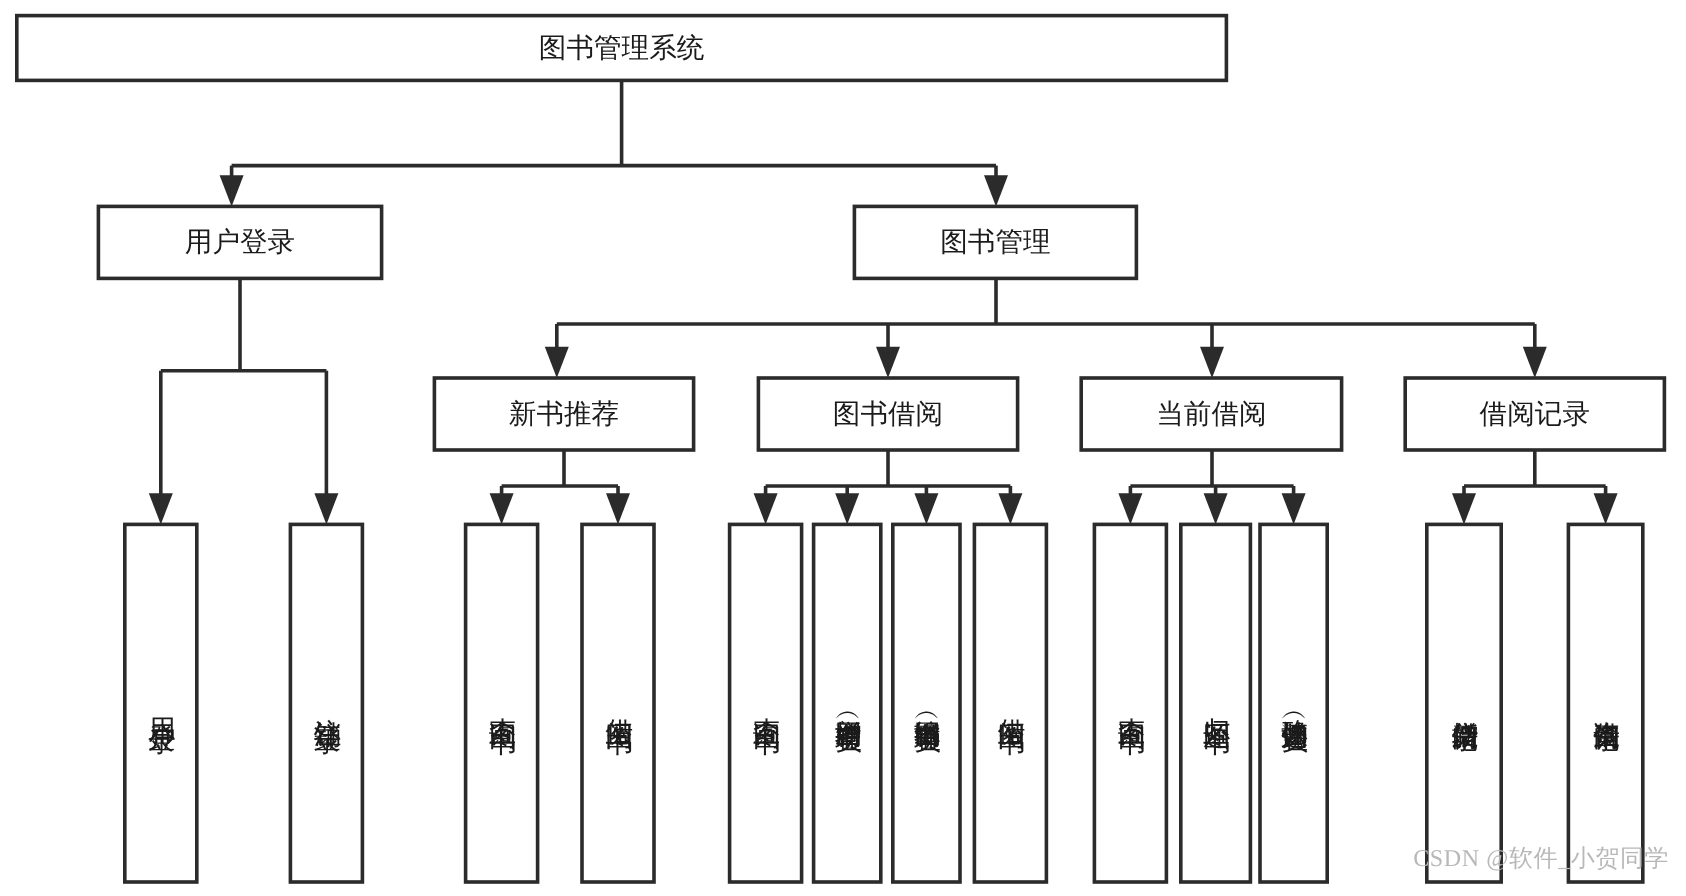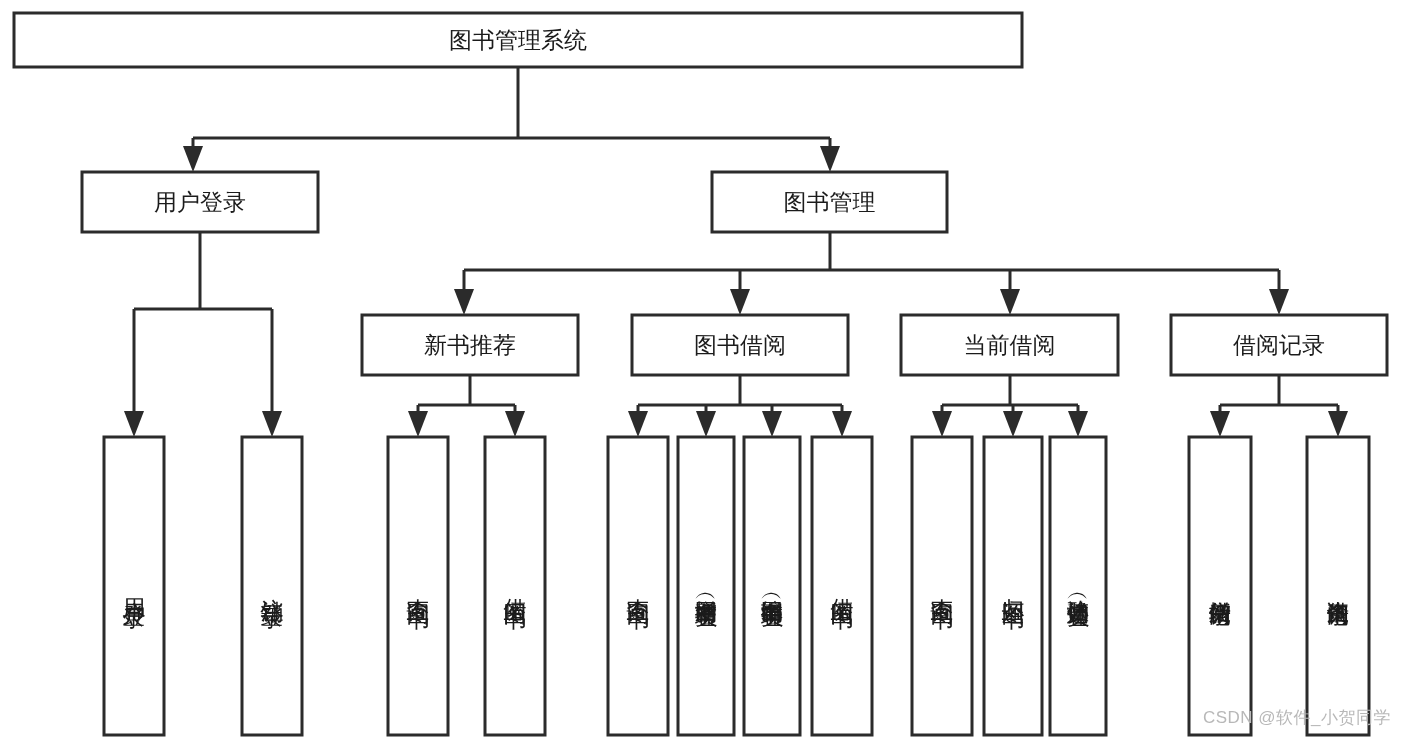--- a/index.html
+++ b/index.html
@@ -68,22 +68,22 @@
     white-space: nowrap;
   }
   .leaf-label.tight {
     letter-spacing: 1px;
     font-size: 22px;
   }
   .watermark {
     position: absolute;
     right: 14px;
     bottom: 8px;
-    font-family: Liberation Sans, sans-serif;
-    font-size: 17px;
+    font-family: Liberation Serif, serif;
+    font-size: 20px;
     color: #b8b8b8;
     letter-spacing: 0.5px;
     white-space: nowrap;
     pointer-events: none;
   }
 </style>
 </head>
 <body>
 
 <div id="diagram-root">

